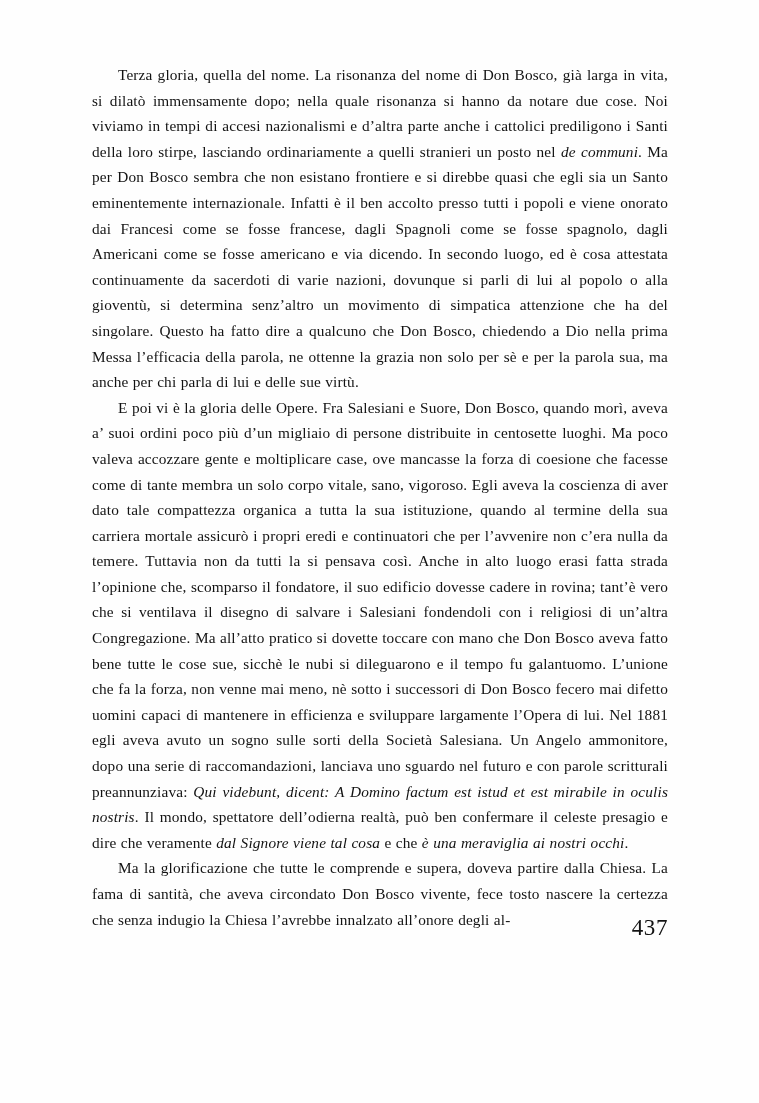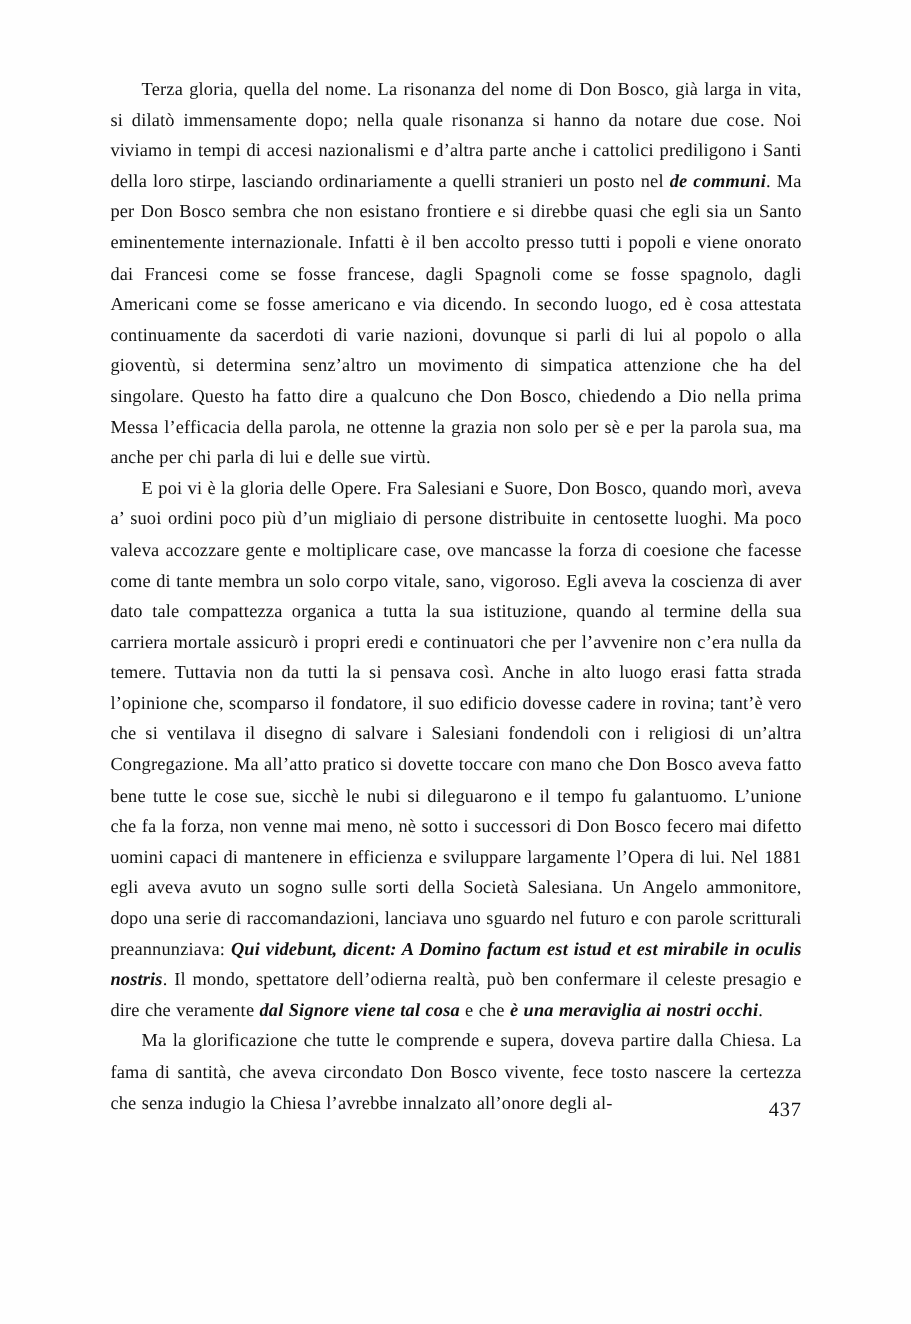--- a/index.html
+++ b/index.html
@@ -40,29 +40,28 @@
     text-indent: 0;
   }
   p.para + p.para {
     margin-top: 0;
   }
   p.indent {
     text-indent: 26px;
   }
   .it {
     font-style: italic;
-    font-weight: bold;
   }
   .folio {
     position: absolute;
     left: 0;
     top: 915px;
     width: 668px;
     text-align: right;
-    font-size: 17px;
+    font-size: 23px;
     letter-spacing: 0.6px;
     font-family: "Liberation Serif", serif;
     color: #121212;
   }
 </style>
 </head>
 <body>
 
 <div class="page">
 

